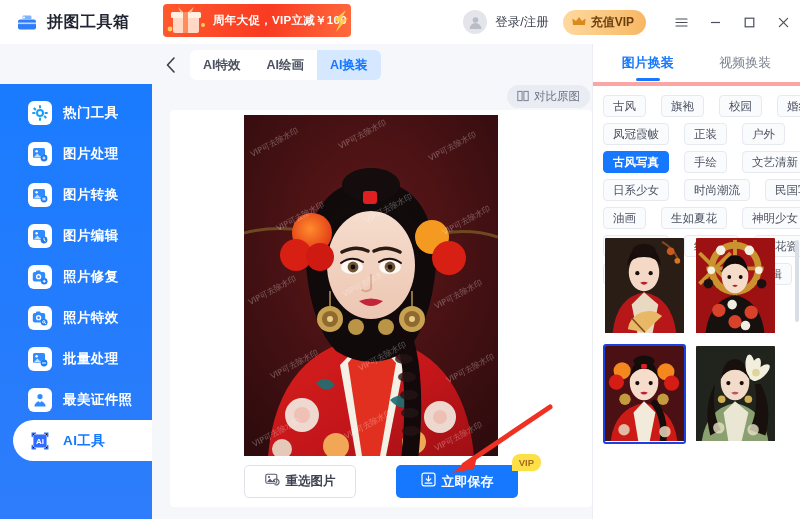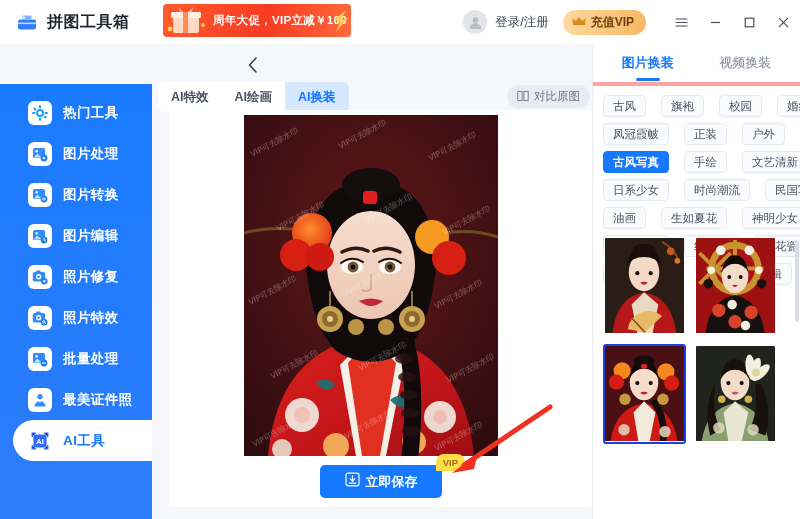--- a/index.html
+++ b/index.html
@@ -116,21 +116,21 @@
   }
 
   
   .main {
     position: absolute; left: 152px; top: 44px;
     width: 648px; height: 475px;
     background: #f5f7fb;
   }
   .tabbar {
     position: absolute; left: 0; top: 4px;
-    display: flex; align-items: center; gap: 0; flex-direction: column;
+    display: flex; align-items: center; gap: 0;
   }
   .back-arrow {
     width: 26px; height: 34px;
     display: flex; align-items: center; justify-content: center;
     margin-left: 6px; cursor: pointer;
   }
   .tab-group {
     display: flex; align-items: center;
     background: #ffffff;
     border-radius: 6px;
@@ -633,20 +633,31 @@
           <span class="wm" style="left:24px; top:244px;">VIP可去除水印</span>
           <span class="wm" style="left:112px;top:236px;">VIP可去除水印</span>
           <span class="wm" style="left:200px;top:248px;">VIP可去除水印</span>
           <span class="wm" style="left:6px;  top:312px;">VIP可去除水印</span>
           <span class="wm" style="left:98px; top:304px;">VIP可去除水印</span>
           <span class="wm" style="left:188px;top:316px;">VIP可去除水印</span>
         </div>
       </div>
 
       <div class="actions">
+        <div class="btn-ghost">
+          <span>
+            <svg width="15" height="15" viewBox="0 0 15 15">
+              <rect x="0.8" y="2.2" width="11" height="9" rx="1.4" fill="none" stroke="#555b69" stroke-width="1.1"></rect>
+              <path d="M2 10 L5 6.6 L7.4 9.2 L9 7.6 L10.6 10 Z" fill="#555b69"></path>
+              <circle cx="4" cy="5" r="1.1" fill="#555b69"></circle>
+              <path d="M9.6 12.6 a3 3 0 1 0 -1.4 -3.4" fill="none" stroke="#555b69" stroke-width="1.1"></path>
+            </svg>
+          </span>
+          <span class="lbl">重选图片</span>
+        </div>
 
         <div class="btn-primary">
           <span>
             <svg width="15" height="15" viewBox="0 0 15 15">
               <rect x="1" y="1.2" width="13" height="12.6" rx="2" fill="none" stroke="#ffffff" stroke-width="1.2"></rect>
               <path d="M7.5 3.8 v5.2 M5.2 6.9 L7.5 9.2 L9.8 6.9" fill="none" stroke="#ffffff" stroke-width="1.2" stroke-linecap="round" stroke-linejoin="round"></path>
               <line x1="4.2" y1="11.2" x2="10.8" y2="11.2" stroke="#ffffff" stroke-width="1.2" stroke-linecap="round"></line>
             </svg>
           </span>
           <span class="lbl">立即保存</span>

